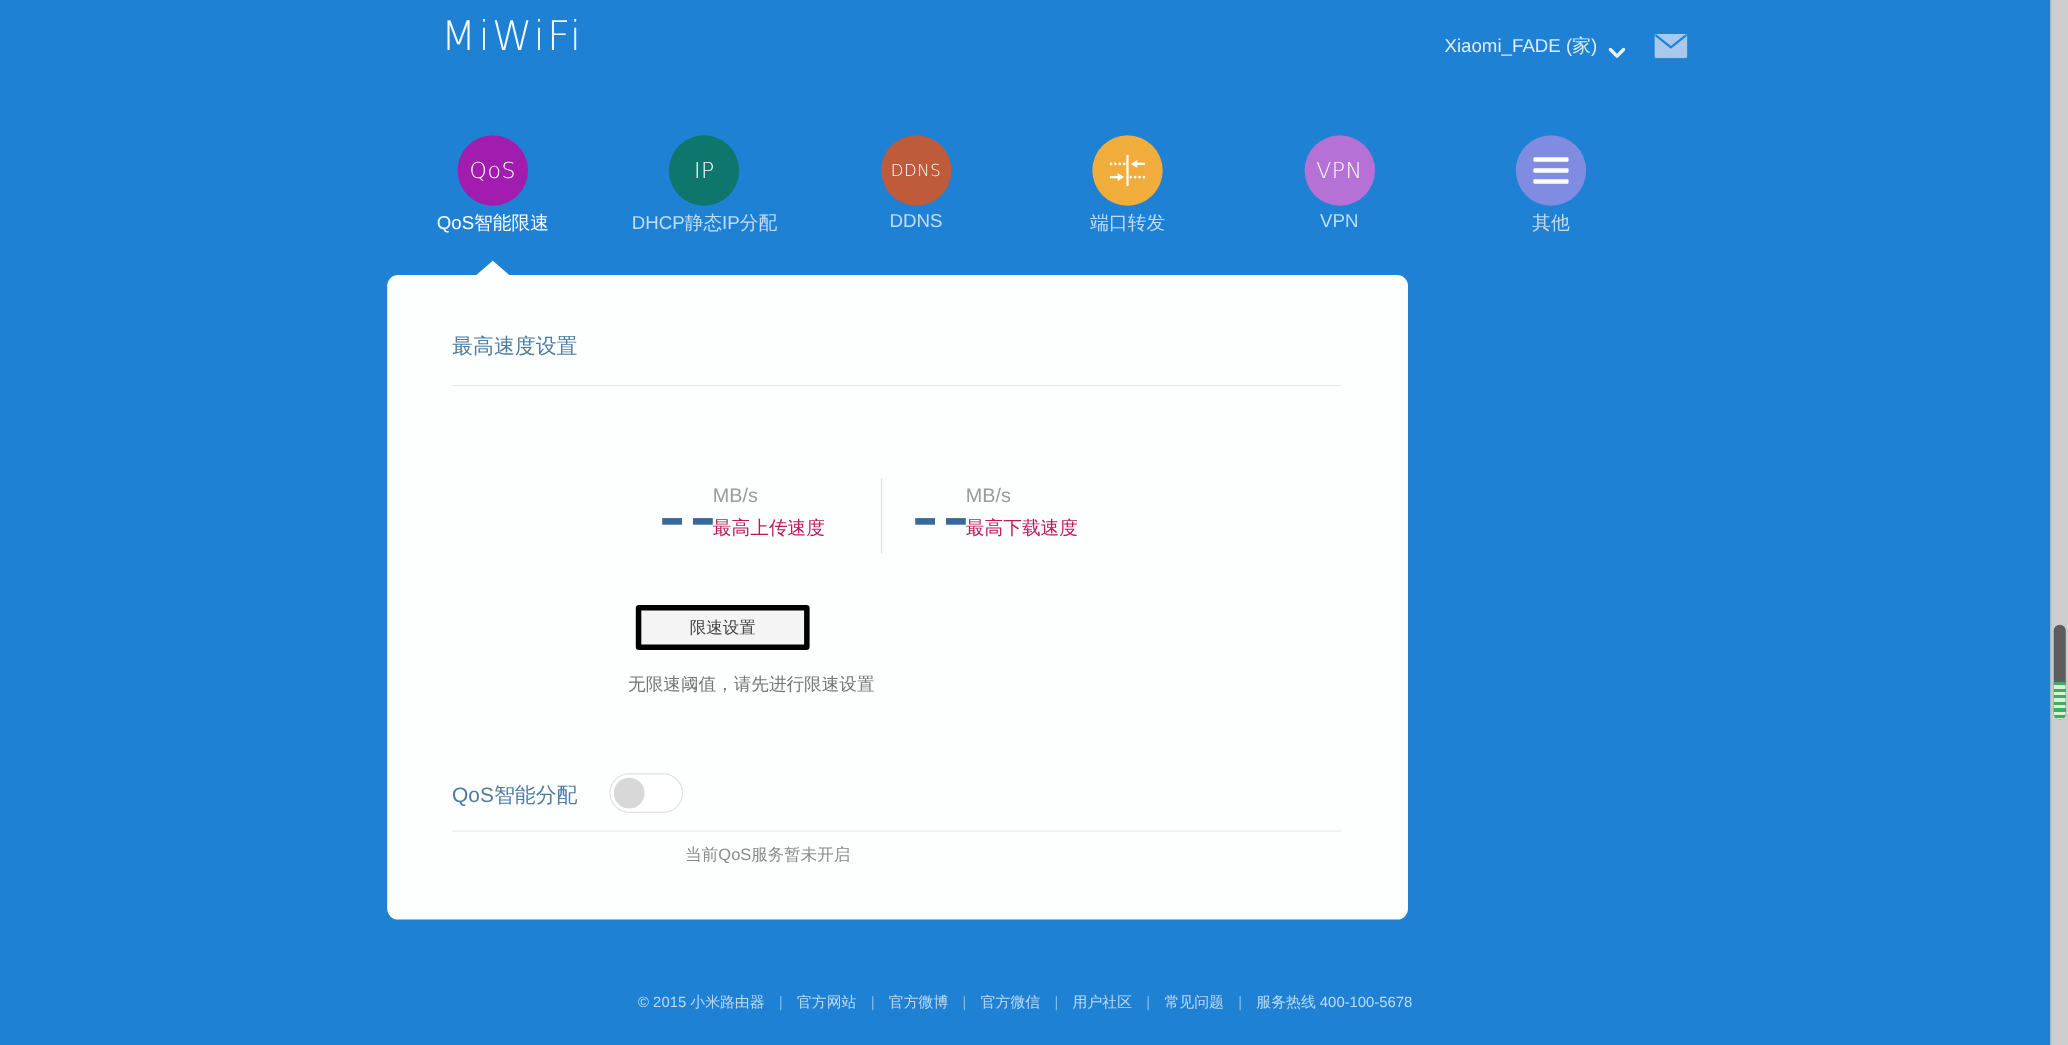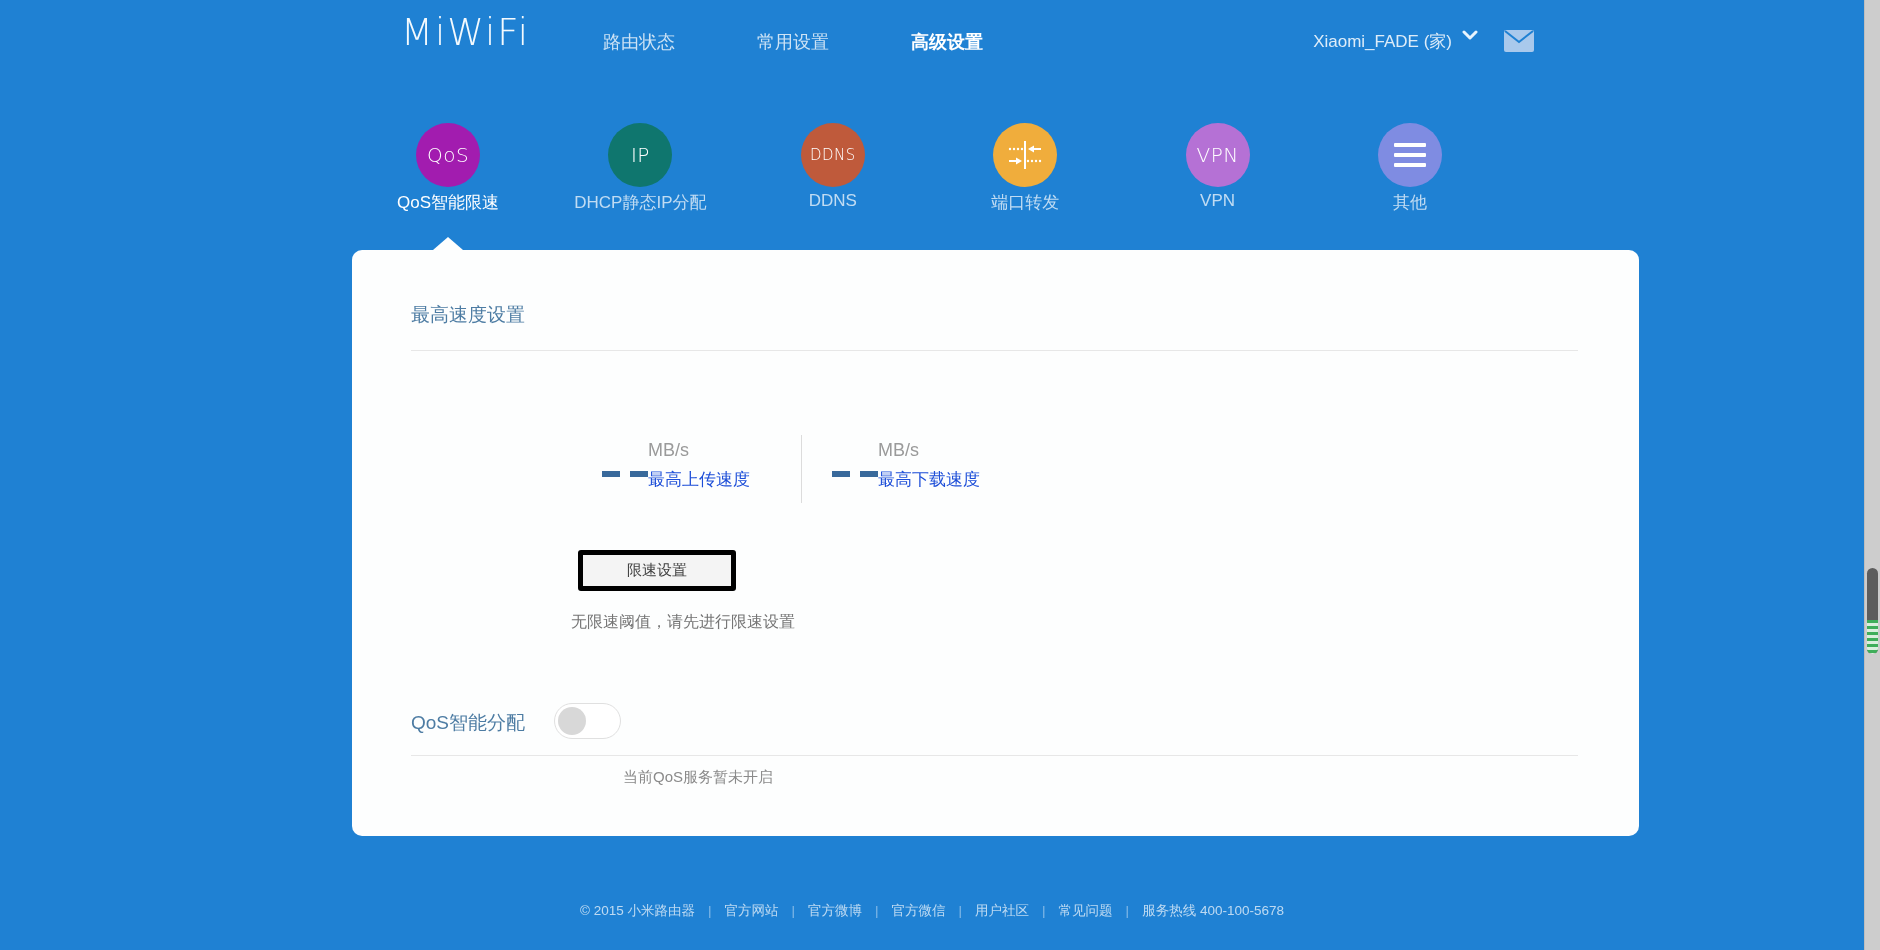--- a/index.html
+++ b/index.html
@@ -19,21 +19,21 @@
     font-size:37px; font-weight:100; letter-spacing:2px; color:#f4fafe;
     font-family:"DejaVu Sans","Liberation Sans",sans-serif;
     cursor:pointer;
   }
   .main-nav { position:absolute; left:559px; top:30px; display:flex; gap:82px; }
   .nav-item {
     font-size:18px; color:rgba(255,255,255,0.78); text-decoration:none; cursor:pointer;
     white-space:nowrap;
   }
   .nav-item.active { color:#ffffff; font-weight:bold; }
-  .user-area { position:absolute; right:330px; top:30px; display:flex; align-items:flex-start; gap:10px; }
+  .user-area { position:absolute; right:330px; top:30px; display:flex; align-items:flex-end; gap:10px; }
   .user-name { font-size:17px; color:rgba(255,255,255,0.85); cursor:pointer; white-space:nowrap; }
   .chev { width:16px; height:10px; cursor:pointer; }
   .mail-wrap { margin-left:16px; cursor:pointer; width:30px; height:22px; }
 
   
   .tabs { position:absolute; top:0; left:0; width:100%; height:0; }
   .feature-tab { position:absolute; width:190px; text-align:center; cursor:pointer; }
   .circle {
     width:64px; height:64px; border-radius:50%; margin:0 auto;
     display:flex; align-items:center; justify-content:center;
@@ -41,21 +41,21 @@
   }
   .circle .ic-text { font-size:20px; font-family:"DejaVu Sans",sans-serif; }
   .circle .ic-text.small { font-size:15px; }
   .tab-label { margin-top:4px; font-size:17px; color:rgba(255,255,255,0.72); white-space:nowrap; }
   .feature-tab.active .tab-label { color:#ffffff; }
   .menu-bars { display:flex; flex-direction:column; gap:6px; }
   .menu-bars i { display:block; width:32px; height:4px; background:#fff; border-radius:1px; }
 
   
   .card {
-    position:absolute; left:352px; top:250px; width:1287px; height:586px;
+    position:absolute; left:352px; top:250px; width:928px; height:586px;
     background:#fdfefe; border-radius:10px; color:#333;
   }
   .card-pointer {
     position:absolute; top:-13px; left:81px;
     width:0; height:0;
     border-left:15px solid transparent; border-right:15px solid transparent;
     border-bottom:13px solid #fdfefe;
   }
   .sec-title { position:absolute; left:59px; font-size:19px; font-weight:normal; color:#4d7ca3; }
   .t1 { top:52px; }
@@ -64,21 +64,21 @@
   .d1 { top:100px; }
   .d2 { top:505px; }
 
   .speed-row { position:absolute; left:0; top:190px; width:100%; height:80px; }
   .speed-group { position:absolute; display:flex; gap:0; }
   .g-upload { left:250px; }
   .g-download { left:480px; }
   .dashes { display:flex; gap:10px; margin-top:31px; }
   .dashes i { display:block; width:18px; height:6px; background:#38699b; }
   .speed-text .unit { font-size:18px; color:#9a9a9a; }
-  .speed-text .slabel { font-size:17px; color:#1d4ed8; margin-top:7px; white-space:nowrap; }
+  .speed-text .slabel { font-size:17px; color:#be185d; margin-top:7px; white-space:nowrap; }
   .vsep { position:absolute; left:449px; top:-5px; width:1px; height:68px; background:#dcdcdc; }
 
   .limit-btn {
     position:absolute; left:226px; top:300px; width:158px; height:41px;
     background:#f4f4f4; border:5px solid #000000; border-radius:3px;
     font-size:15px; color:#404040; cursor:pointer;
     font-family:inherit;
   }
   .note1 { position:absolute; left:219px; top:362px; font-size:16px; color:#757575; white-space:nowrap; }
 
@@ -114,25 +114,20 @@
     background:repeating-linear-gradient(180deg,#3fae5a 0 3px,#daefdd 3px 6px);
   }
 </style>
 </head>
 <body>
 
 <div class="page">
 
   <div class="topbar">
     <div class="logo">MiWiFi</div>
-    <nav class="main-nav" id="main-nav">
-        <a class="nav-item">路由状态</a>
-        <a class="nav-item">常用设置</a>
-        <a class="nav-item active">高级设置</a>
-      </nav>
     <div class="user-area">
       <span class="user-name">Xiaomi_FADE (家)</span>
       <svg class="chev" viewBox="0 0 16 10">
         <polyline points="2,2 8,8 14,2" fill="none" stroke="#e8f4fd" stroke-width="3" stroke-linecap="round" stroke-linejoin="round"></polyline>
       </svg>
       <span class="mail-wrap">
         <svg viewBox="0 0 30 22" width="30" height="22">
           <rect x="0" y="0" width="30" height="22" rx="2" fill="#a9c9ec"></rect>
           <polyline points="1,1 15,12 29,1" fill="none" stroke="#1f81d3" stroke-width="2"></polyline>
         </svg>

